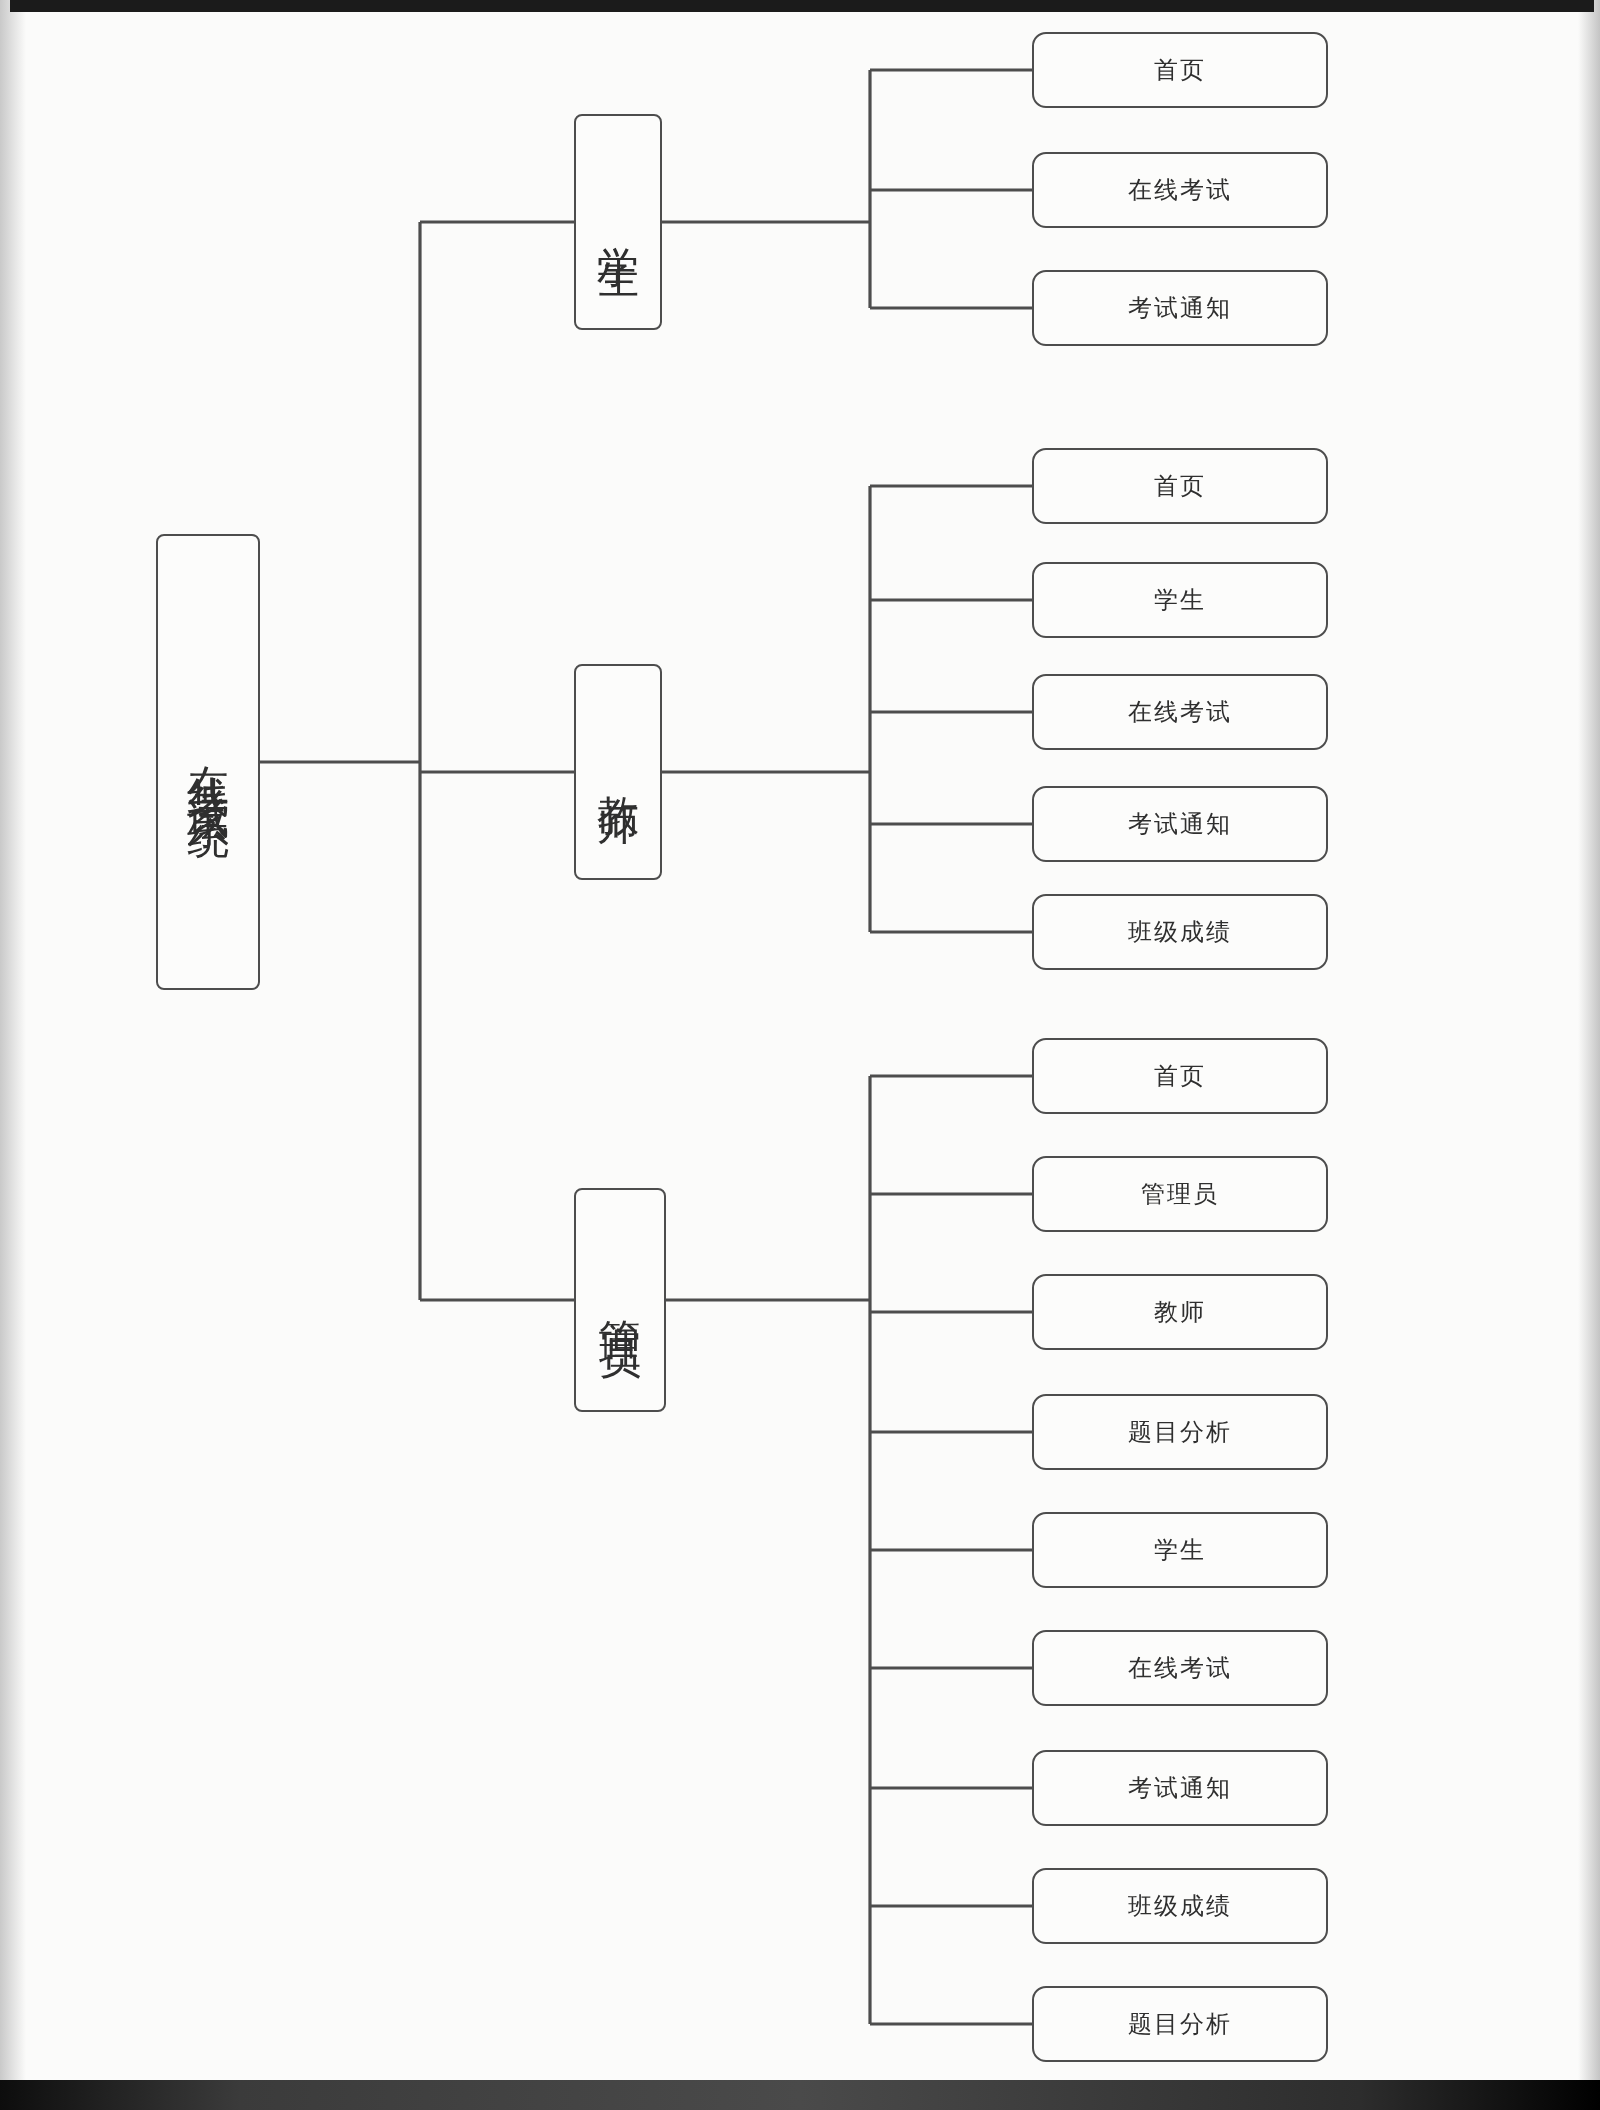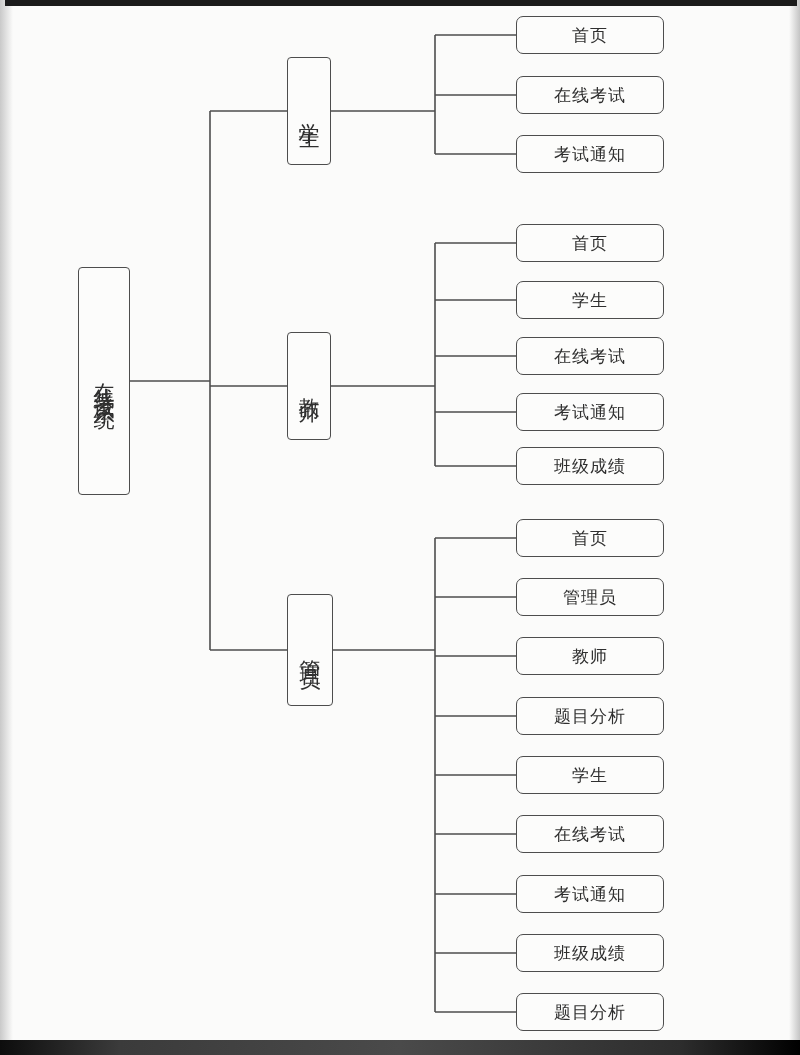--- a/index.html
+++ b/index.html
@@ -11,21 +11,21 @@
   }
   svg.connectors{position:absolute;left:0;top:0;width:800px;height:1055px;}
   svg.connectors line{stroke:#4d4d4d;stroke-width:1.6;}
   .node{
     position:absolute;border:1.6px solid #4d4d4d;background:#fcfcfb;
     display:flex;align-items:center;justify-content:center;
     box-sizing:border-box;
   }
   .leaf{
     left:516px;width:148px;height:38px;border-radius:7px;
-    font-size:17px;letter-spacing:1px;
+    font-size:12px;letter-spacing:1px;
   }
   .vert{
     writing-mode:vertical-rl;text-orientation:upright;
     font-size:21px;letter-spacing:5px;border-radius:4px;
   }
   
   .edge-left{position:absolute;left:0;top:0;width:13px;height:100%;
     background:linear-gradient(to right,#c9c9c9,rgba(235,235,235,0));}
   .edge-right{position:absolute;right:0;top:0;width:11px;height:100%;
     background:linear-gradient(to left,#c4c4c4,rgba(235,235,235,0));}

